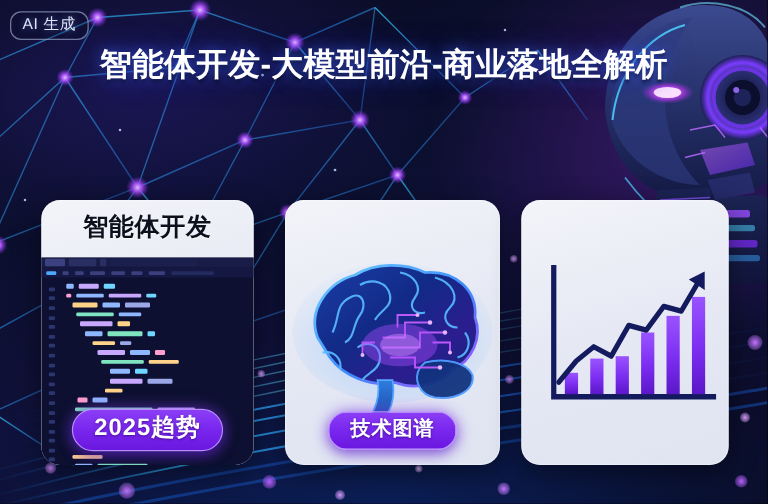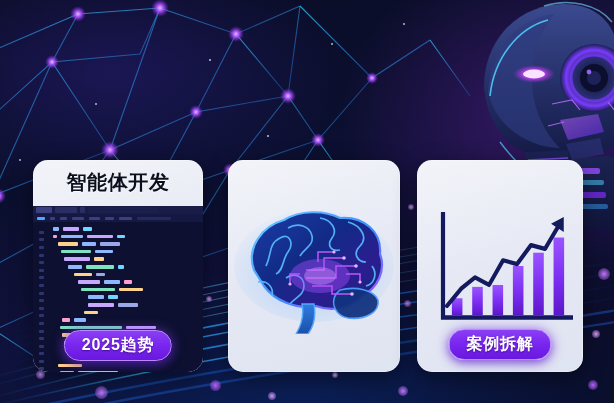--- a/index.html
+++ b/index.html
@@ -124,21 +124,21 @@
     color:#ffffff;
     font-weight:700;
     font-size:16px;
     letter-spacing:.8px;
     line-height:1.1;
     white-space:nowrap;
     box-shadow:0 3px 10px rgba(80,20,190,.6), 0 0 14px rgba(150,80,255,.45);
     text-shadow:0 1px 2px rgba(40,0,90,.6);
     cursor:pointer;
   }
-  #card-0 .pill{bottom:11px;font-size:16px;}
+  #card-0 .pill{bottom:11px;font-size:19px;}
 </style>
 </head>
 <body>
 
 <div id="poster">
 
   <div class="bg-layer">
     <svg class="net" viewBox="0 0 614 403" preserveAspectRatio="none">
       <defs>
         <radialGradient id="nodeG" cx="50%" cy="50%" r="50%">
@@ -322,22 +322,24 @@
     </g>
     <g stroke="#b86bff" stroke-width="1.2" fill="none" opacity=".85">
       <path d="M104 112 L124 108 L132 118"></path>
       <path d="M100 134 L116 130"></path>
       <path d="M160 110 L168 120 L168 140"></path>
     </g>
 
     <path d="M96 14 C 120 6, 150 12, 164 30" stroke="#6fe0ff" stroke-width="1.6" fill="none" opacity=".6"></path>
   </svg>
 
+  <div class="ai-badge">AI 生成</div>
 
   <div class="title">
+    <span class="ln">智能体开发-大模型前沿-商业落地全解析</span>
   </div>
 
   <div class="cards">
 
     <div class="card" id="card-0">
       <div class="card-media">
         <div class="code-wrap">
           <div class="code-titlebar">
             <div class="code-tab" style="width:16px;background:#3a4080;"></div>
             <div class="code-tab" style="width:22px;"></div>
@@ -522,20 +524,21 @@
                 <circle cx="132" cy="78" r="1.6"></circle>
             </g>
 
             <ellipse cx="92" cy="72" rx="30" ry="17" fill="#a94cff" opacity=".42"></ellipse>
             <ellipse cx="92" cy="72" rx="16" ry="9" fill="#d08aff" opacity=".45"></ellipse>
 
             <path d="M86 100 C 88 112, 86 122, 80 130 L68 130 C 74 120, 76 110, 74 100 Z" fill="url(#stemG)" stroke="#56a8ff" stroke-width="1.4"></path>
           </svg>
         </div>
       </div>
+      <div class="pill">技术图谱</div>
     </div>
 
     <div class="card" id="card-2">
       <div class="card-media">
         <div class="chart-box">
           <svg id="chart-svg" viewBox="0 0 140 110" width="100%" height="100%" preserveAspectRatio="none">
             <defs>
               <linearGradient id="barG" x1="0" y1="0" x2="0" y2="1">
                 <stop offset="0%" stop-color="#9a53ff"></stop>
                 <stop offset="55%" stop-color="#7b2df0"></stop>
@@ -550,17 +553,16 @@
                 <rect x="59.55" y="69.20" width="10.57" height="28.80" fill="url(#barG)"></rect>
                 <rect x="79.88" y="51.20" width="10.57" height="46.80" fill="url(#barG)"></rect>
                 <rect x="100.21" y="38.60" width="10.57" height="59.40" fill="url(#barG)"></rect>
                 <rect x="120.55" y="24.20" width="10.57" height="73.80" fill="url(#barG)"></rect>
               </g>
             <polyline id="chart-trend" fill="none" stroke="#141a5e" stroke-width="4" stroke-linejoin="round" stroke-linecap="round" points="14.0,89.0 28.0,72.8 42.0,62.0 56.0,69.2 70.0,45.8 84.0,49.4 98.0,31.4 112.0,35.0 126.0,12.5"></polyline>
             <path id="chart-arrow" d="M130.75471698113208 4.8584905660377355 L130.78301886792454 19.00943396226415 L118.04716981132076 11.084905660377359 Z" fill="#141a5e"></path>
           </svg>
         </div>
       </div>
-      <div class="pill">案例拆解</div>
     </div>
 
   </div>
 </div>
 
 </body></html>

